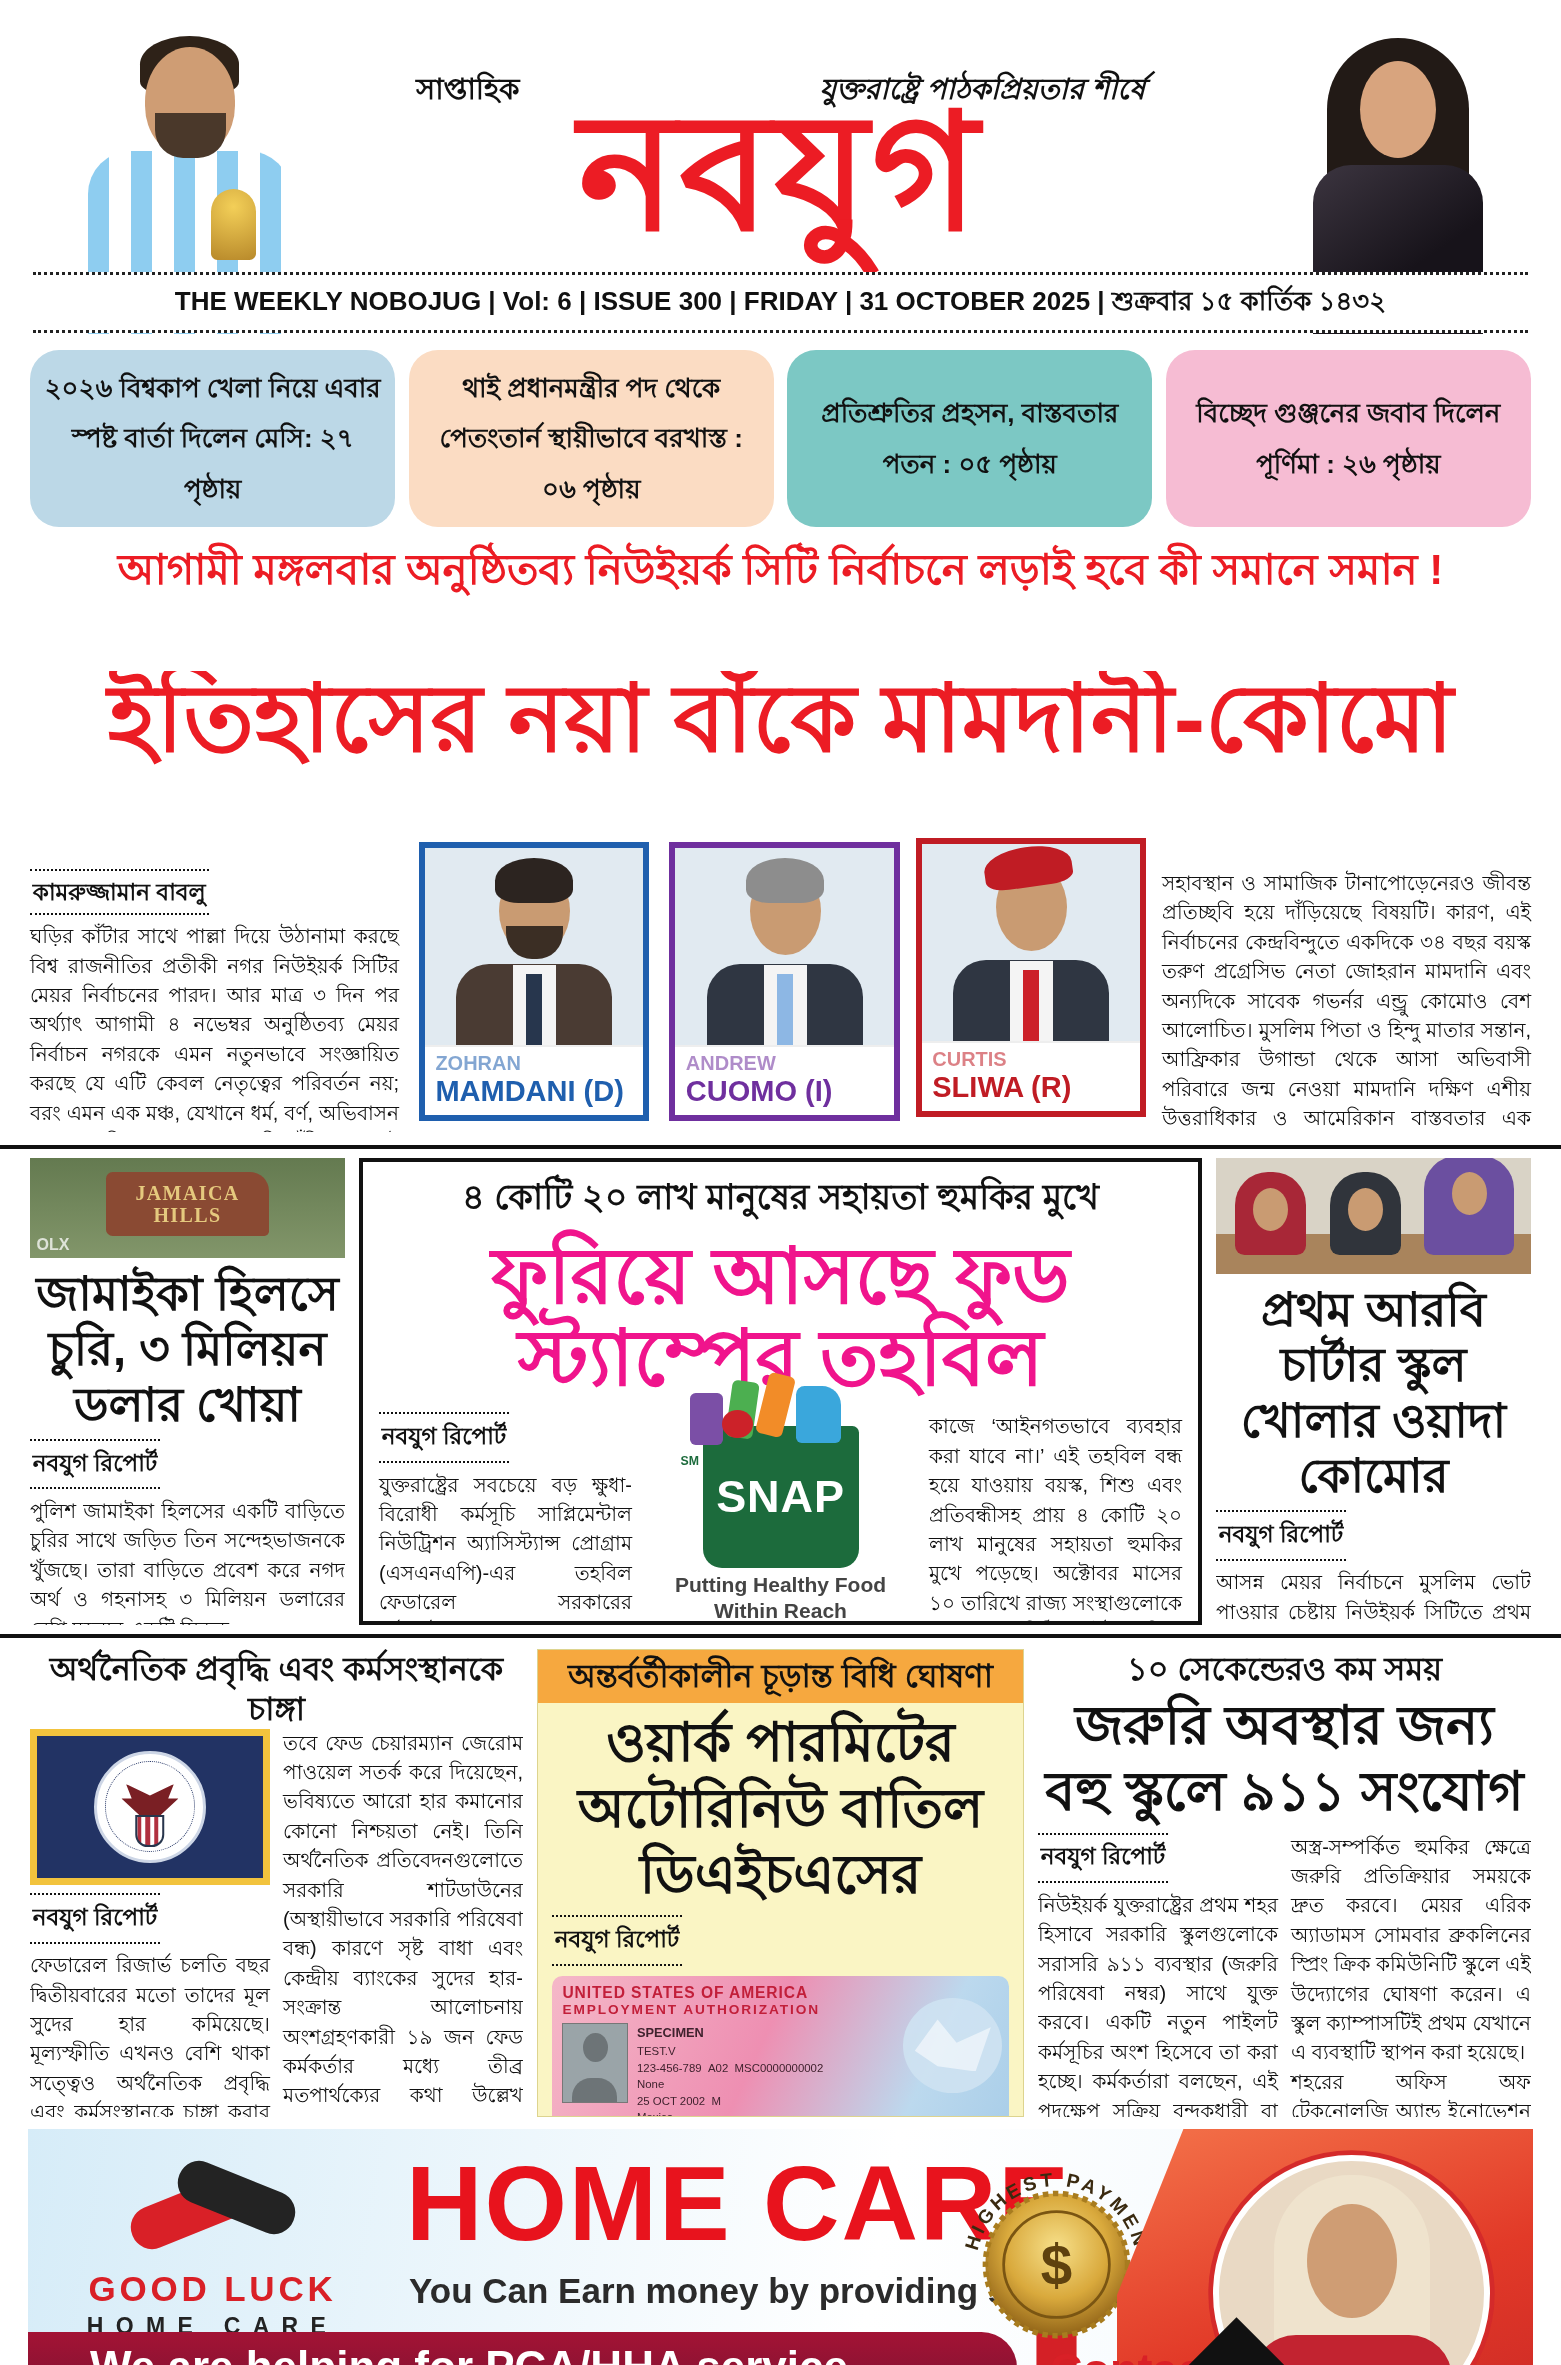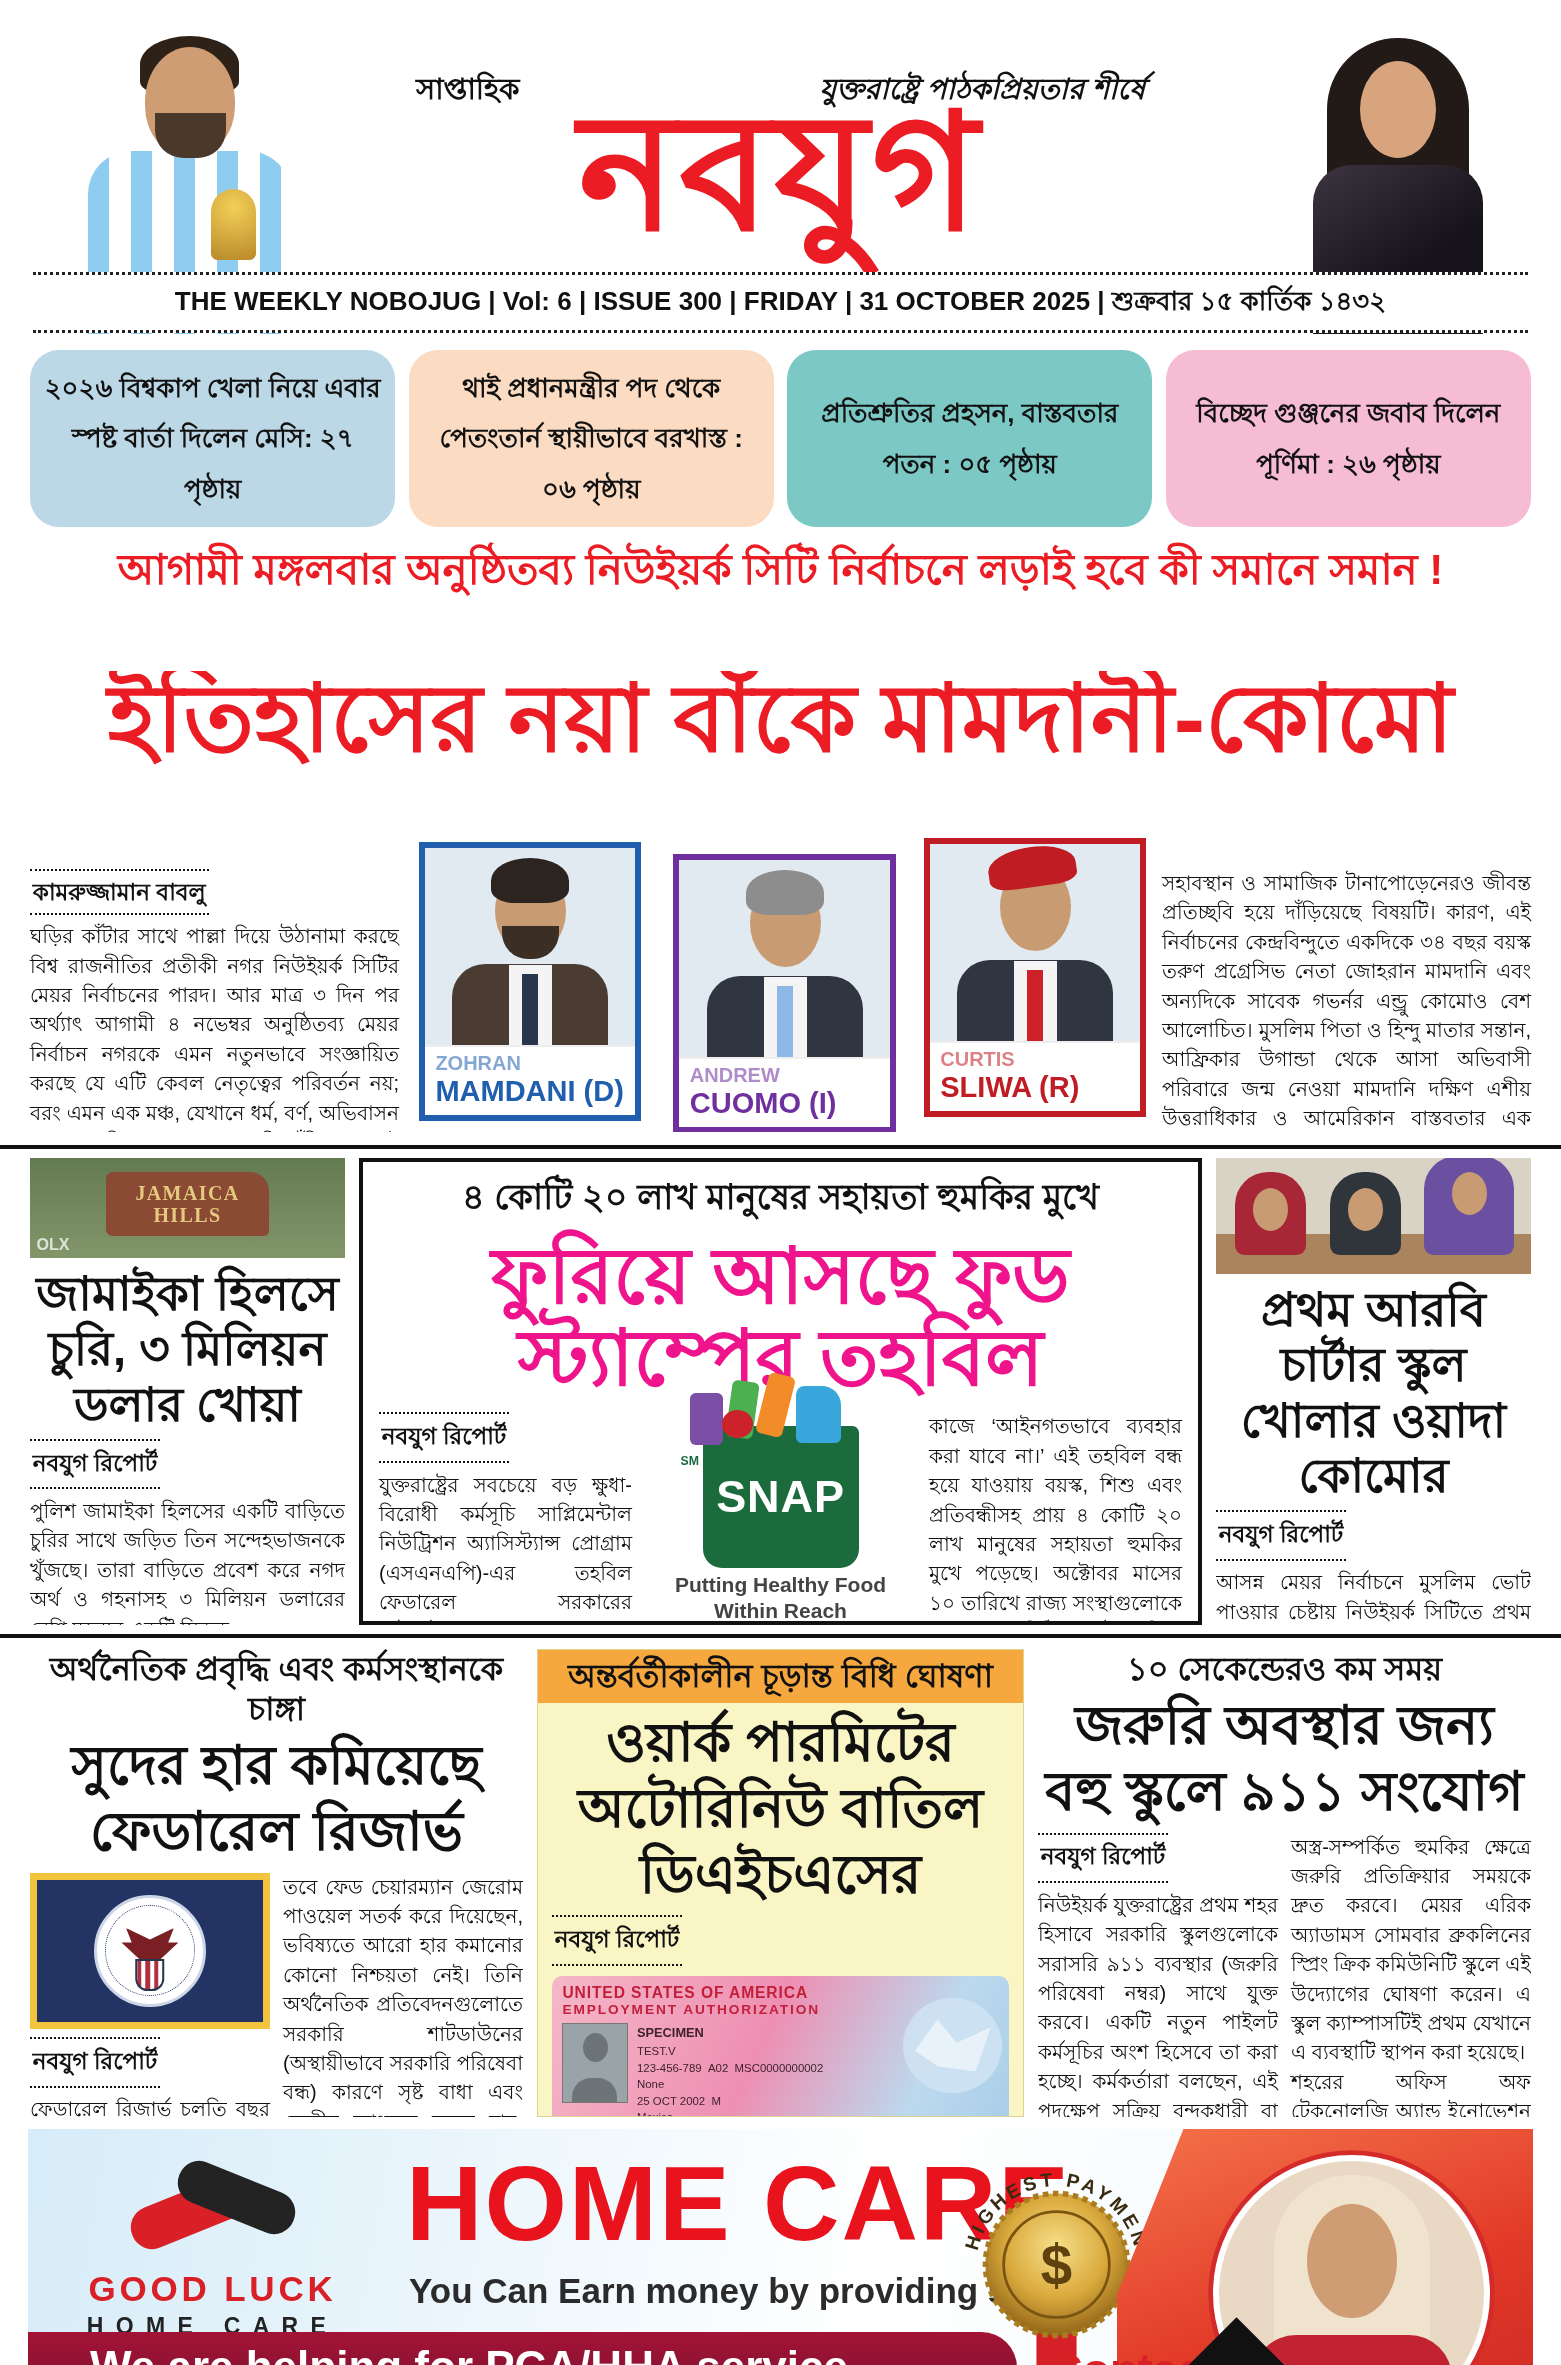--- a/index.html
+++ b/index.html
@@ -200,21 +200,21 @@
             <div class="c-tie"></div>
             <div class="c-head"></div>
             <div class="c-hair"></div>
             <div class="c-beard"></div>
           </div>
           <figcaption class="cand-cap" style="color: rgb(31, 95, 174);">
             <div class="cand-first">ZOHRAN</div>
             <div class="cand-last">MAMDANI (D)</div>
           </figcaption>
         </figure>
-        <figure class="cand" style="margin: 16px; border-color: rgb(111, 47, 158);">
+        <figure class="cand" style="margin: 4px; border-color: rgb(111, 47, 158);">
           <div class="cand-img">
             <div class="c-body dark"></div>
             <div class="c-shirt"></div>
             <div class="c-tie blue"></div>
             <div class="c-head"></div>
             <div class="c-hair gray"></div>
           </div>
           <figcaption class="cand-cap" style="color: rgb(111, 47, 158);">
             <div class="cand-first">ANDREW</div>
             <div class="cand-last">CUOMO (I)</div>
@@ -303,21 +303,20 @@
       <span class="byline">নবযুগ রিপোর্ট</span>
       <div class="body">আসন্ন মেয়র নির্বাচনে মুসলিম ভোট পাওয়ার চেষ্টায় নিউইয়র্ক সিটিতে প্রথম আরবি ভাষার চার্টার স্কুল খোলার প্রতিশ্রুতি দিয়েছেন সাবেক গভর্নর অ্যান্ড্রু কোমো। সাম্প্রতিক জরিপে দেখা যাচ্ছে যে তিনি</div>
       
     </article>
   </section>
 
   <section class="bot">
 
     <article class="bot-col">
       <div class="kicker">অর্থনৈতিক প্রবৃদ্ধি এবং কর্মসংস্থানকে চাঙ্গা</div>
-      <h2 class="bot-head">সুদের হার কমিয়েছে ফেডারেল রিজার্ভ</h2>
       <div class="two">
         <div>
           <div class="fedflag">
             <div class="seal">
               <div class="eagle"></div>
               <div class="shield"></div>
             </div>
           </div>
           <span class="byline">নবযুগ রিপোর্ট</span>
           <div class="body">ফেডারেল রিজার্ভ চলতি বছর দ্বিতীয়বারের মতো তাদের মূল সুদের হার কমিয়েছে। মূল্যস্ফীতি এখনও বেশি থাকা সত্ত্বেও অর্থনৈতিক প্রবৃদ্ধি এবং কর্মসংস্থানকে চাঙ্গা করার লক্ষ্যে তারা এই পদক্ষেপ নিয়েছে।</div>

